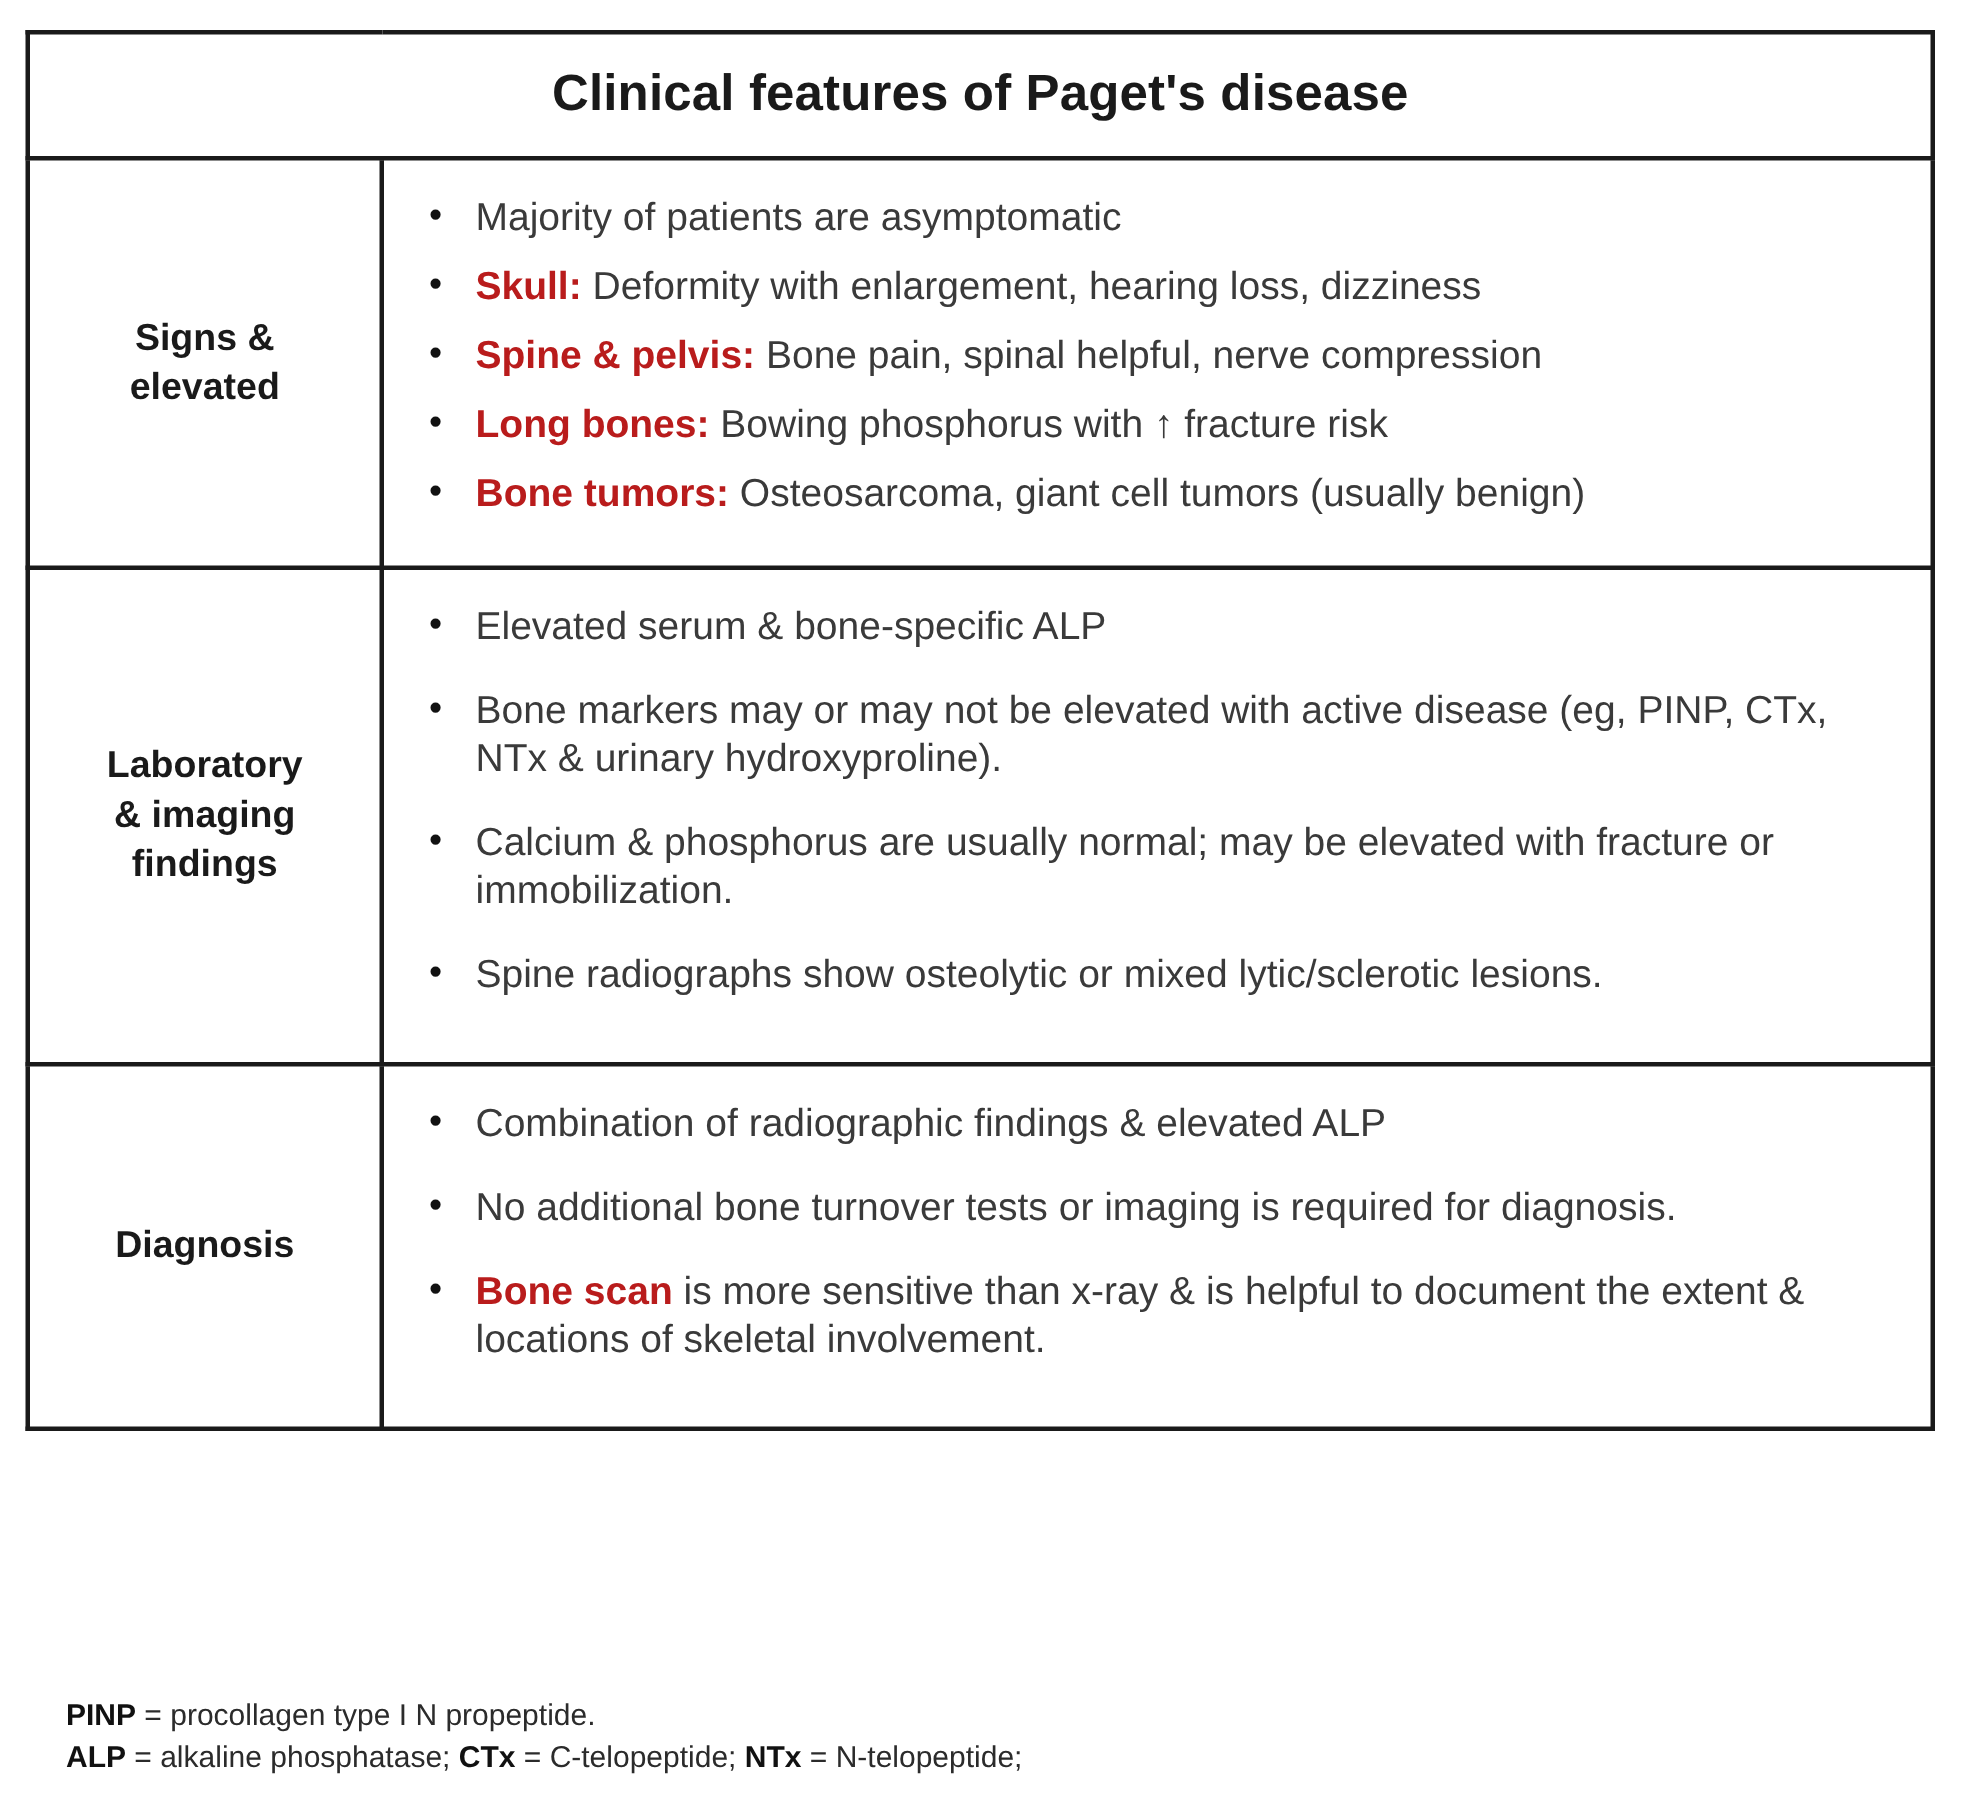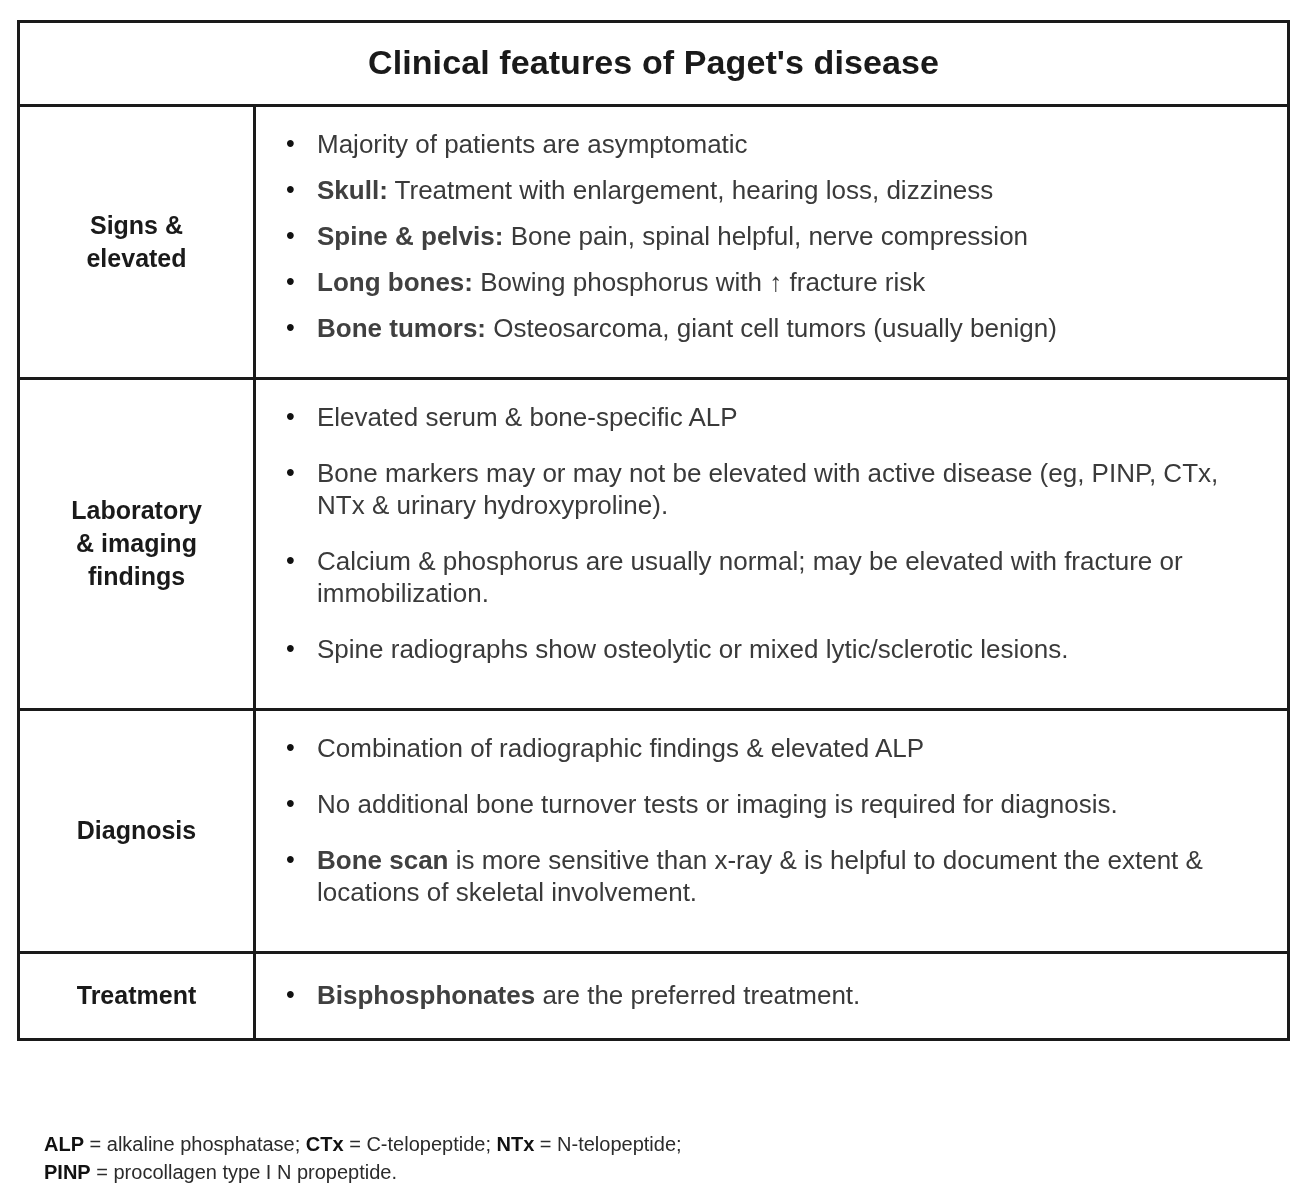--- a/index.html
+++ b/index.html
@@ -104,21 +104,21 @@
   ul.bullets.tight > li {
     margin-bottom: 14px;
   }
 
   ul.bullets.loose > li {
     margin-bottom: 24px;
   }
 
   .b {
     font-weight: bold;
-    color: #404040;
+    color: #b91c1c;
   }
 
   
   td.treatment-content {
     padding: 22px 16px 22px 22px;
   }
   td.treatment-content ul.bullets > li {
     margin-bottom: 0;
   }
 
@@ -152,21 +152,21 @@
         </tr>
 
         <tr>
           <td class="row-label">
             <span>Signs &amp;</span><br>
             <span>elevated</span>
           </td>
           <td class="row-content">
             <ul class="bullets tight">
               <li><span class="t">Majority of patients are asymptomatic</span></li>
-              <li><span class="b">Skull:</span> <span class="t">Treatment with enlargement, hearing loss, dizziness</span></li>
+              <li><span class="b">Skull:</span> <span class="t">Deformity with enlargement, hearing loss, dizziness</span></li>
               <li><span class="b">Spine &amp; pelvis:</span> <span class="t">Bone pain, spinal helpful, nerve compression</span></li>
               <li><span class="b">Long bones:</span> <span class="t">Bowing phosphorus with ↑ fracture risk</span></li>
               <li><span class="b">Bone tumors:</span> <span class="t">Osteosarcoma, giant cell tumors (usually benign)</span></li>
             </ul>
           </td>
         </tr>
 
         <tr>
           <td class="row-label">
             <span>Laboratory</span><br>
@@ -189,32 +189,22 @@
           </td>
           <td class="row-content">
             <ul class="bullets loose">
               <li><span class="t">Combination of radiographic findings &amp; elevated ALP</span></li>
               <li><span class="t">No additional bone turnover tests or imaging is required for diagnosis.</span></li>
               <li><span class="b">Bone scan</span> <span class="t">is more sensitive than x-ray &amp; is helpful to document the extent &amp; locations of skeletal involvement.</span></li>
             </ul>
           </td>
         </tr>
 
-        <tr>
-          <td class="row-label">
-            <span>Treatment</span>
-          </td>
-          <td class="row-content treatment-content">
-            <ul class="bullets">
-              <li><span class="b">Bisphosphonates</span> <span class="t">are the preferred treatment.</span></li>
-            </ul>
-          </td>
-        </tr>
       </tbody>
     </table>
   </div>
 
   <div class="footnote">
+    <div class="footnote-line"><span class="b">PINP</span><span> = procollagen type I N propeptide.</span></div>
     <div class="footnote-line"><span class="b">ALP</span><span> = alkaline phosphatase; </span><span class="b">CTx</span><span> = C-telopeptide; </span><span class="b">NTx</span><span> = N-telopeptide;</span></div>
-    <div class="footnote-line"><span class="b">PINP</span><span> = procollagen type I N propeptide.</span></div>
   </div>
 
 </div>
 
 </body></html>

